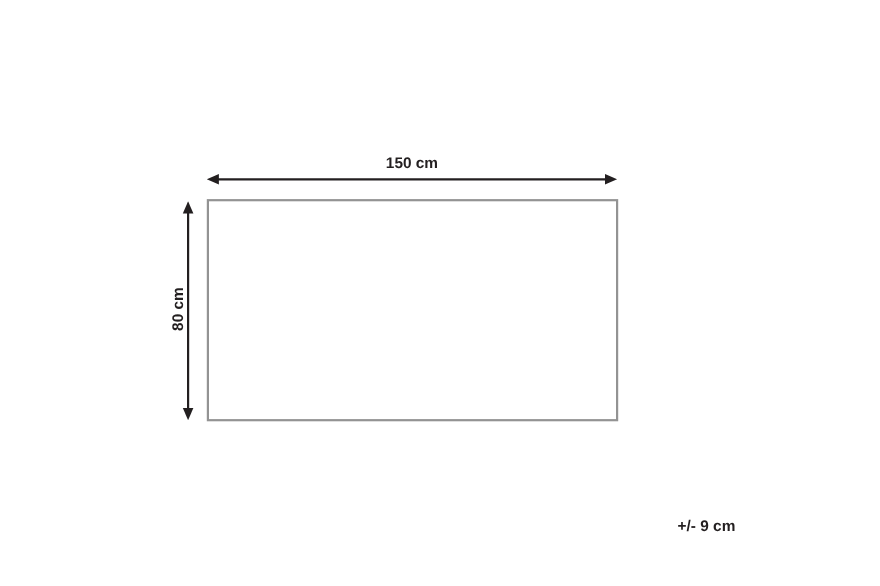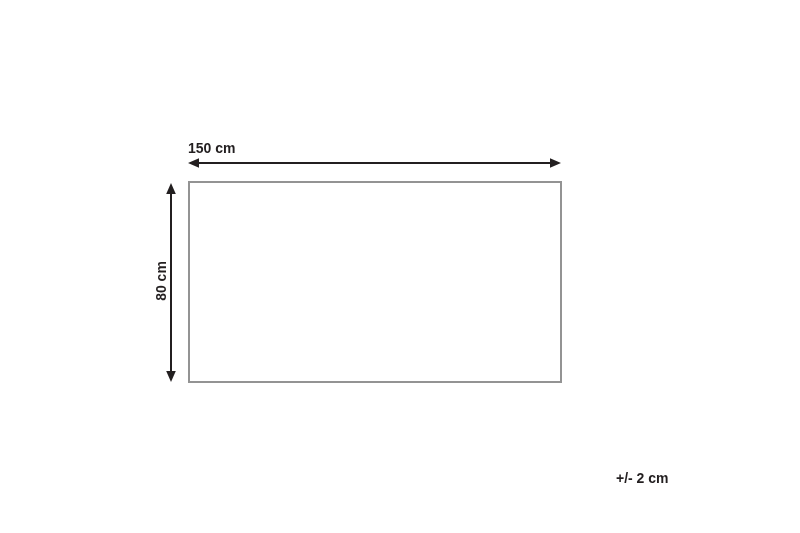--- a/index.html
+++ b/index.html
@@ -47,21 +47,21 @@
     color: var(--color-text, #231f20);
     font-weight: bold;
     font-size: 14px;
     line-height: 16px;
     white-space: nowrap;
   }
   .dim-label.width {
     left: 188px;
     top: 140px;
     width: 373px;
-    text-align: left;
+    text-align: center;
   }
   .dim-label.height {
     left: 161px;
     top: 281px;
     transform: translate(-50%, -50%) rotate(-90deg);
   }
   .dim-label.tolerance {
     left: 616px;
     top: 470px;
   }
@@ -82,15 +82,15 @@
   <div class="dim-label width">150 cm</div>
 
   <svg class="dim-arrow vertical" viewBox="0 0 12 199" preserveAspectRatio="none" aria-hidden="true">
     <line x1="6" y1="9" x2="6" y2="190" stroke="currentColor" stroke-width="2"></line>
     <polygon points="6,0 1.2,11 10.8,11" fill="currentColor"></polygon>
     <polygon points="6,199 1.2,188 10.8,188" fill="currentColor"></polygon>
   </svg>
 
   <div class="dim-label height">80 cm</div>
 
-  <div class="dim-label tolerance">+/- 2 cm</div>
+  <div class="dim-label tolerance">+/- 9 cm</div>
 
 </div>
 
 </body></html>

